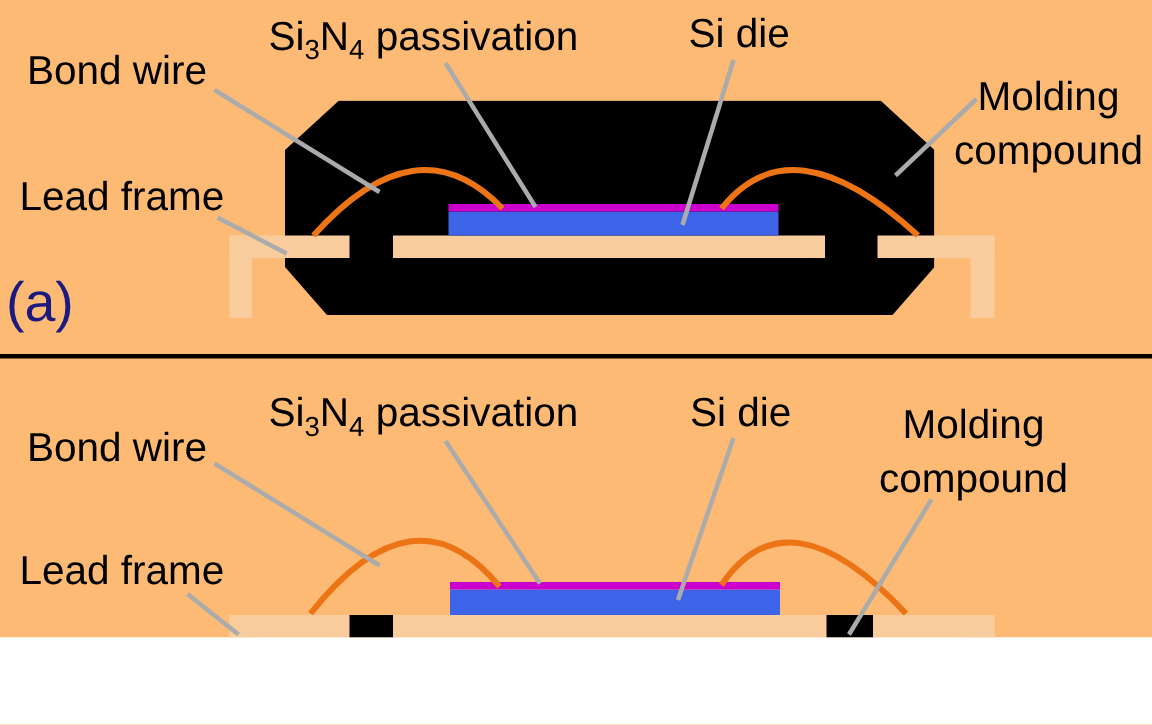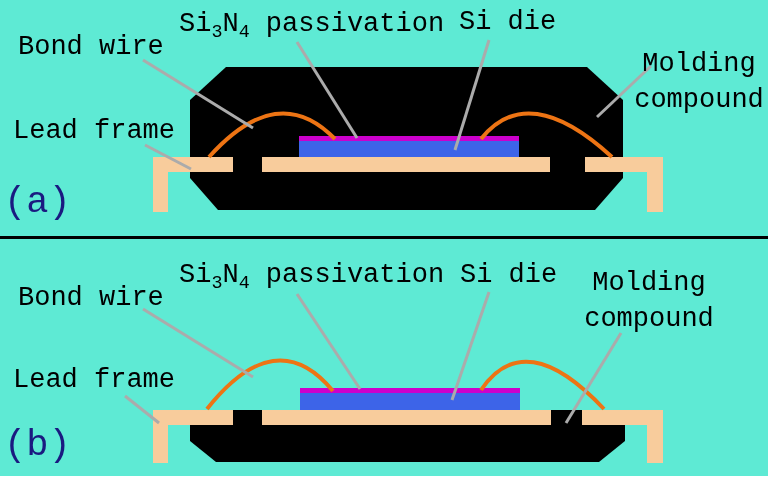--- a/index.html
+++ b/index.html
@@ -7,22 +7,22 @@
     --lead:#F8CC9C;
     --die:#3D64E8;
     --pass:#CC00CC;
     --wire:#ED7414;
     --leader:#ABABAB;
     --tag:#1A1A80;
     --txt:#000000;
   }
   html,body{margin:0;padding:0;background:#fff;}
   #canvas{
-    position:relative;width:768px;height:476px;background:#5eead4;
-    font-family:Liberation Mono, monospace;color:var(--txt);
+    position:relative;width:768px;height:425px;background:#fdba74;
+    font-family:Liberation Sans, sans-serif;color:var(--txt);
     overflow:hidden;
   }
   .shape{position:absolute;}
   .mold{background:var(--mold);}
   .lead{background:var(--lead);}
   .die{background:var(--die);}
   .pass{background:var(--pass);}
   .label{
     position:absolute;font-size:27px;line-height:1.15;white-space:nowrap;
     z-index:40;letter-spacing:0px;

